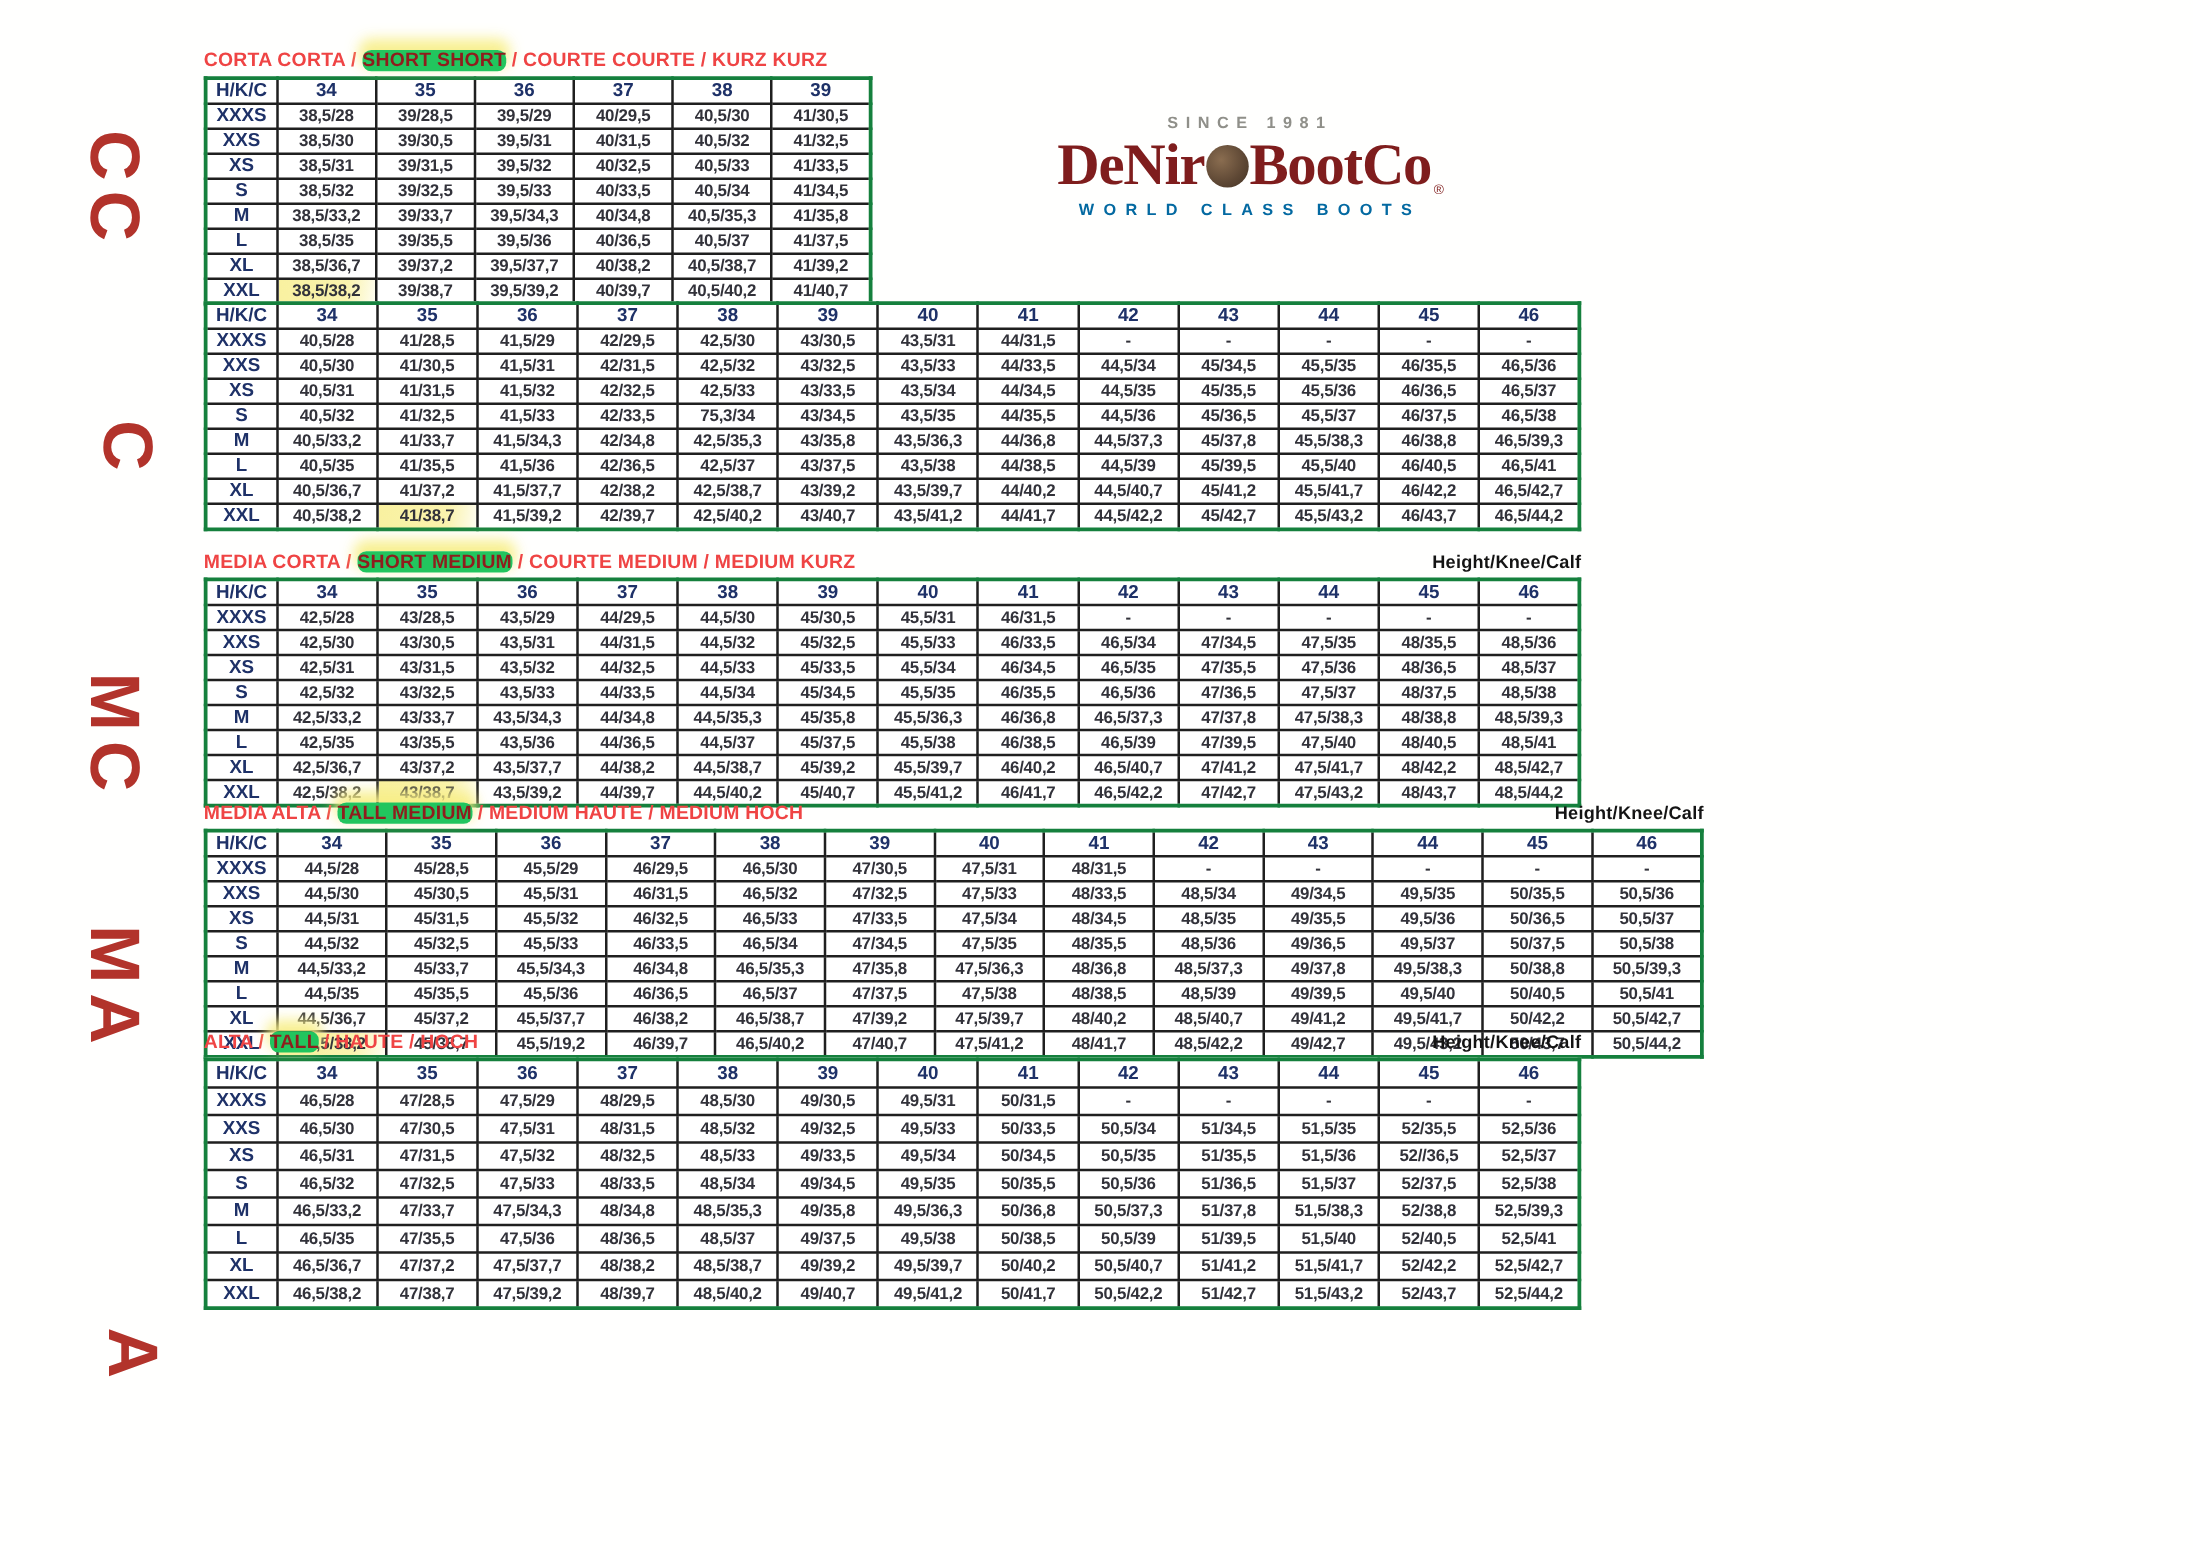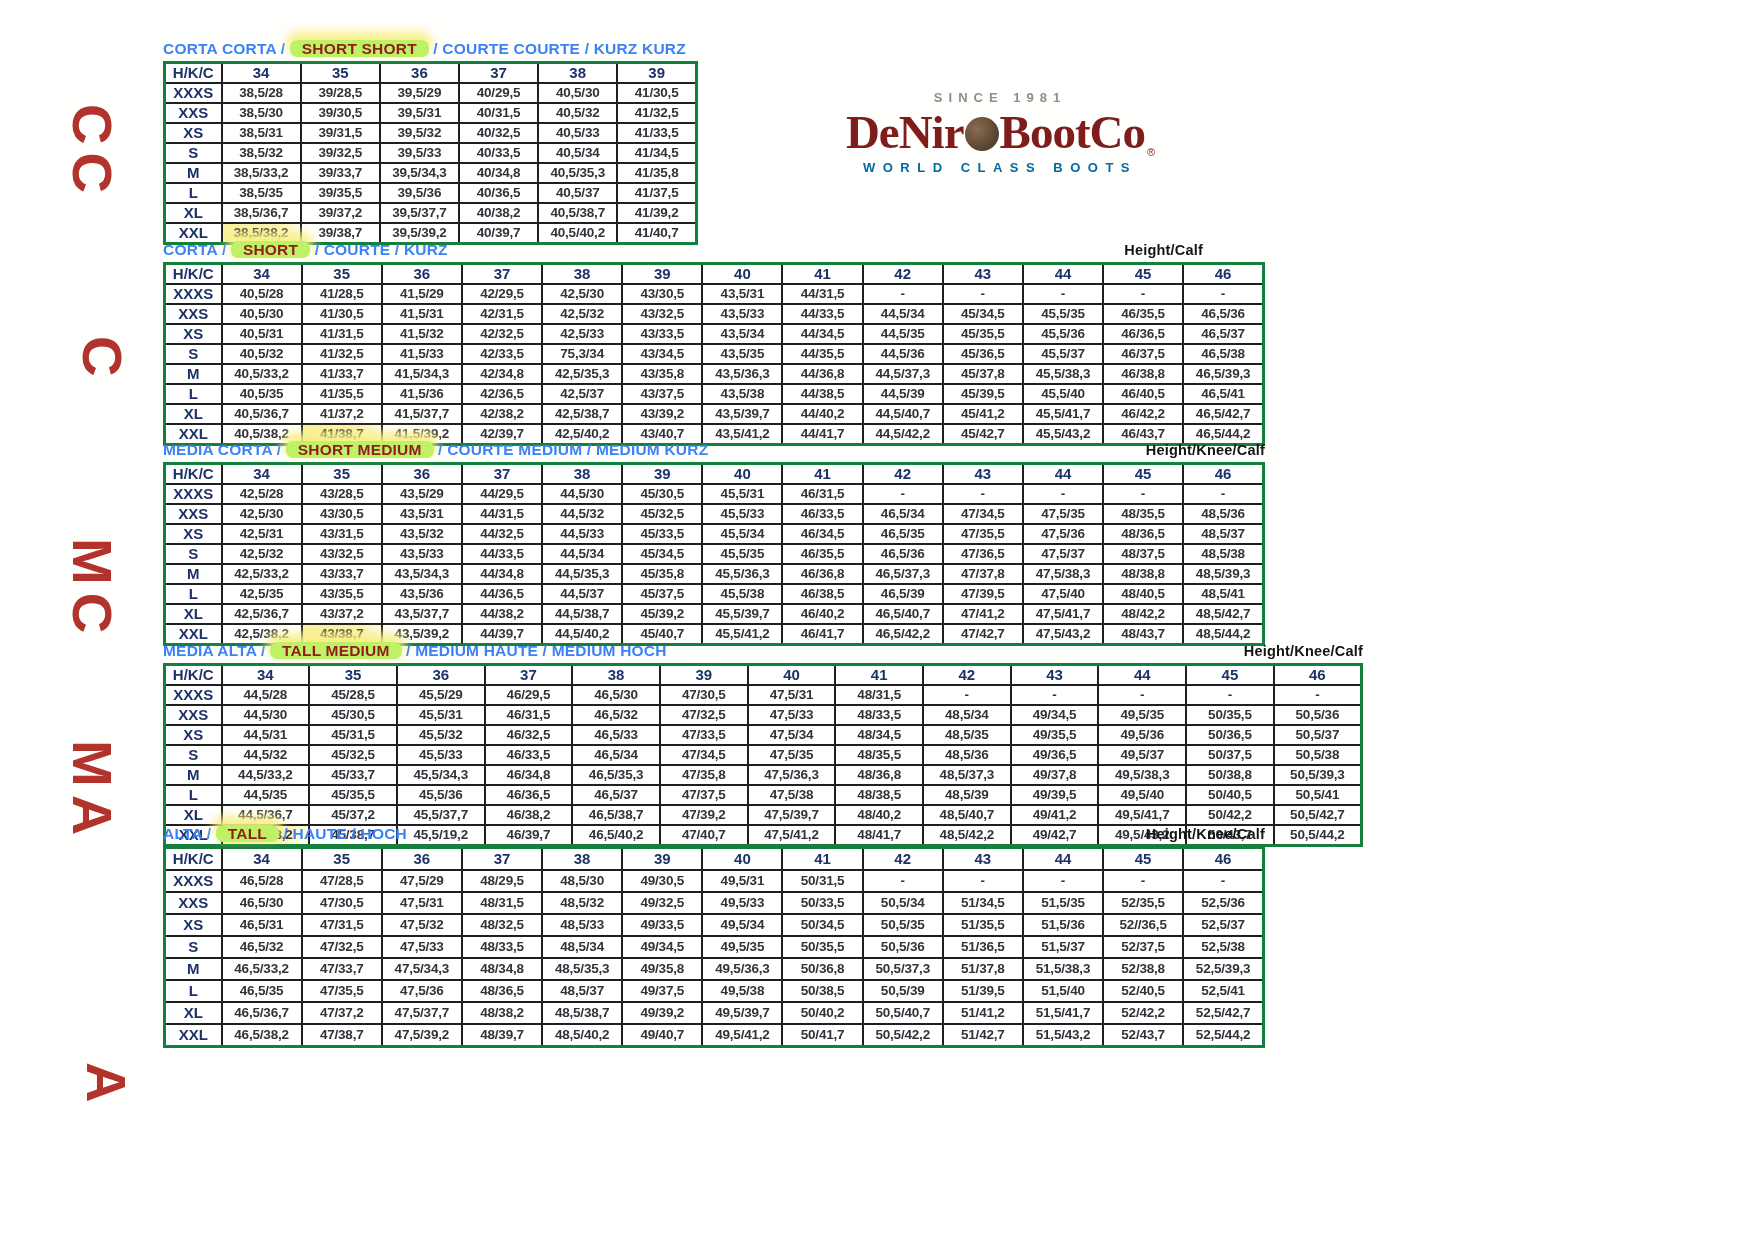--- a/index.html
+++ b/index.html
@@ -32,22 +32,22 @@
   
   .table-block{position:absolute;}
   .tb0{left:163px;top:40px;width:535px;}
   .tb1{left:163px;top:241px;width:1102px;}
   .tb2{left:163px;top:441px;width:1102px;}
   .tb3{left:163px;top:642px;width:1200px;}
   .tb4{left:163px;top:825px;width:1102px;}
 
   .table-title{position:relative;height:21px;font-size:15.5px;font-weight:700;
     letter-spacing:.2px;white-space:nowrap;}
-  .t-lang,.t-sep{color:#3b82f6;}
-  .t-en{color:#8f1d1d;background:#bef264;border-radius:7px;padding:0 12px;
+  .t-lang,.t-sep{color:#ef4444;}
+  .t-en{color:#8f1d1d;background:#22c55e;border-radius:7px;padding:0 0;
     box-shadow:0 -6px 10px 3px rgba(247,238,134,.9);}
   .corner{position:absolute;right:0;top:1px;color:#141414;font-size:14.5px;font-weight:700;}
   .tb1 .corner{right:62px;}
 
   table.size-table{border-collapse:collapse;table-layout:fixed;width:100%;
     border:3px solid #15803d;background:#fff;}
   table.size-table th,table.size-table td{border:2px solid #1f1f1f;text-align:center;
     padding:1px 0;height:16px;line-height:16px;overflow:hidden;white-space:nowrap;}
   .tb4 table.size-table th,.tb4 table.size-table td{height:18px;line-height:18px;}
   th.hkc,th.row-label{color:#1e3168;font-size:15px;font-weight:700;text-align:left;
@@ -173,21 +173,20 @@
               <td class="cell-value">39/38,7</td>
               <td class="cell-value">39,5/39,2</td>
               <td class="cell-value">40/39,7</td>
               <td class="cell-value">40,5/40,2</td>
               <td class="cell-value">41/40,7</td>
             </tr>
           </tbody>
         </table>
       </div>
       <div class="table-block tb1">
-        <div class="table-title"><span class="t-lang">CORTA</span><span class="t-sep"> / </span><span class="t-en">SHORT</span><span class="t-sep"> / </span><span class="t-lang">COURTE</span><span class="t-sep"> / </span><span class="t-lang">KURZ</span><span class="corner">Height/Calf</span></div>
         <table class="size-table">
           <colgroup>
             <col style="width: 57px;">
             <col>
             <col>
             <col>
             <col>
             <col>
             <col>
             <col>

